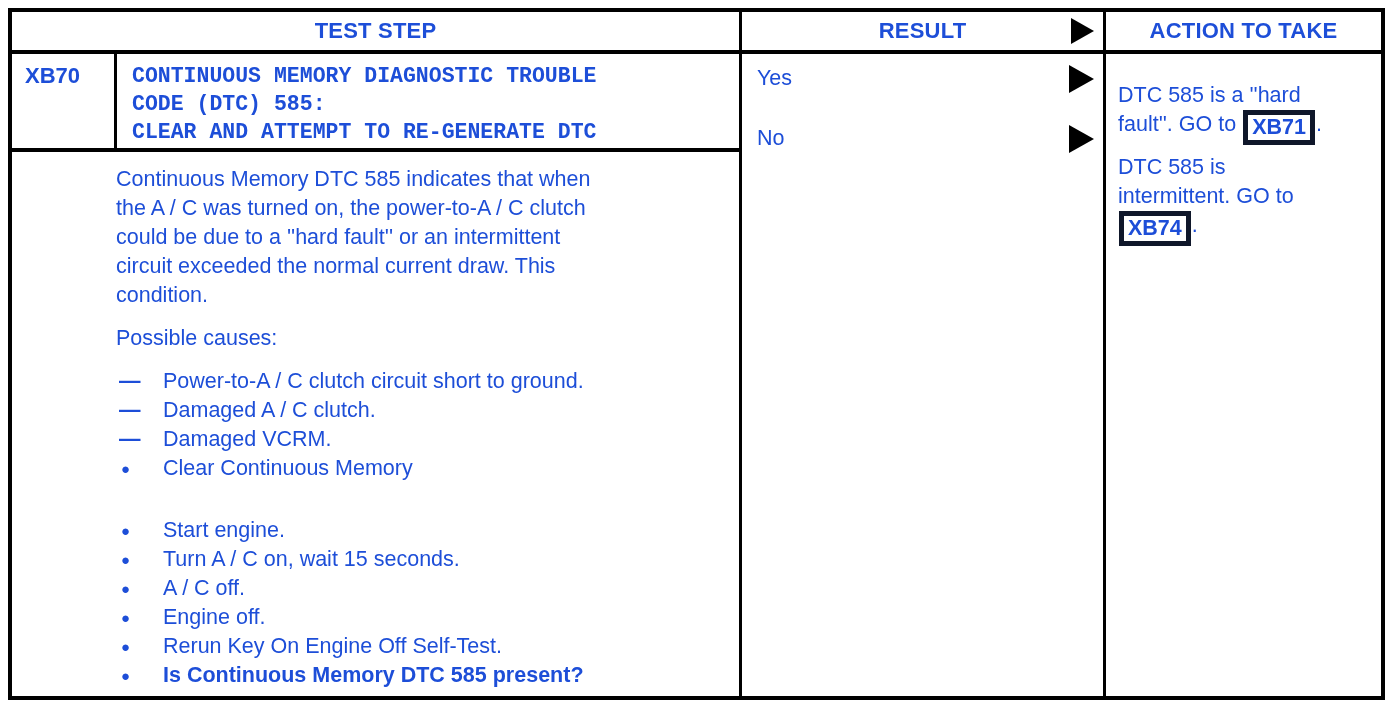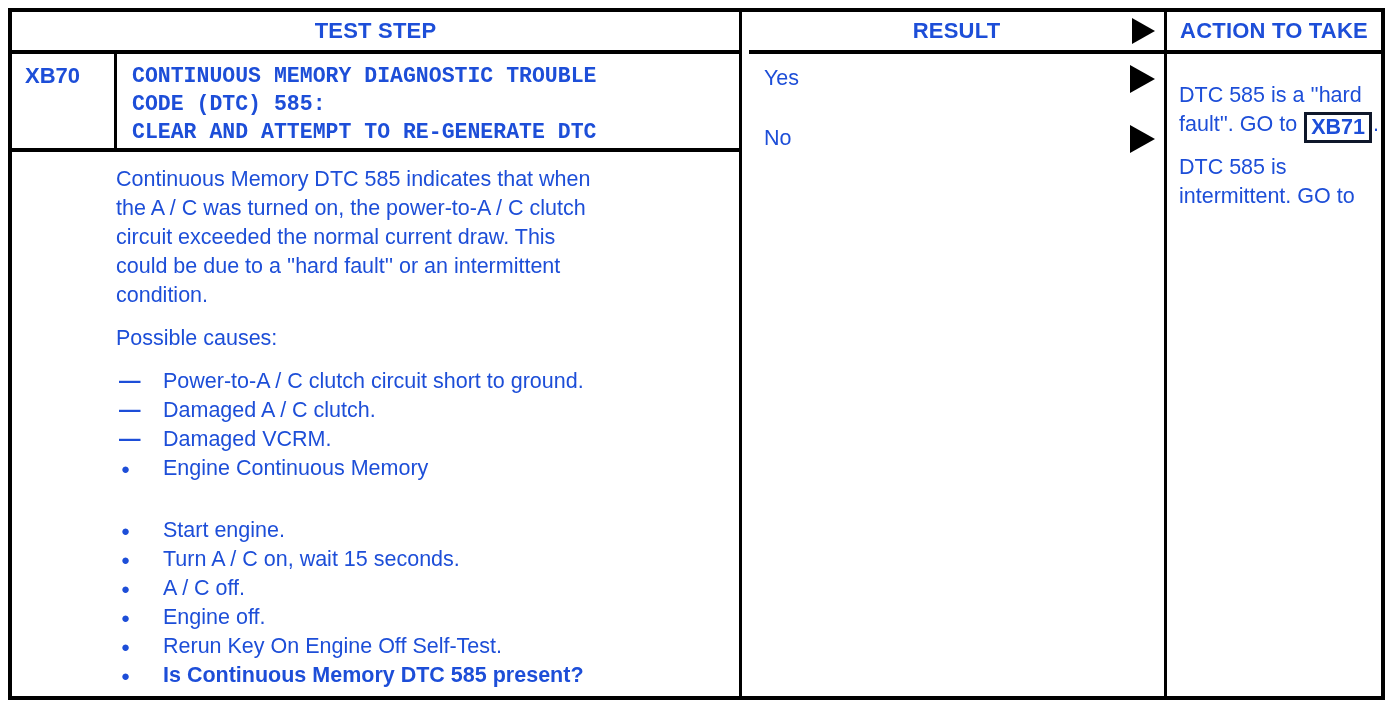--- a/index.html
+++ b/index.html
@@ -7,21 +7,21 @@
   .page {
     position:relative; width:1392px; height:708px; background:#ffffff;
     font-family:"Liberation Sans", sans-serif; color:#1d4ed8;
   }
   .ptable {
     position:absolute; left:8px; top:8px; width:1377px; height:692px;
     border:4px solid #000; display:flex; background:#fff;
   }
   .col { height:100%; display:flex; flex-direction:column; }
   .col-left  { width:730px; border-right:3px solid #000; }
-  .col-mid   { width:425px; border-right:3px solid #000;padding-left:7px; }
+  .col-mid   { width:364px; border-right:3px solid #000; }
   .col-right { flex:1;gap:17px; }
 
   .head {
     height:42px; border-bottom:4px solid #000; flex:0 0 auto;
     display:flex; align-items:center; justify-content:center;
     font-weight:bold; font-size:22px; letter-spacing:0.2px; position:relative;
   }
 
   
   .title-row { height:98px; border-bottom:4px solid #000; display:flex; flex:0 0 auto; }
@@ -60,21 +60,21 @@
     border-left:23px solid #000;
   }
 
   
   .body-right { flex:1; position:relative; font-size:21.5px; line-height:29px;border-radius:21px; }
   .action { position:absolute; left:12px; right:6px; }
   .action.a0 { top:10px; }
   .action.a1 { top:82px; }
   .aline { white-space:nowrap; }
   .ref {
-    display:inline-block; border:3px solid #0f172a; font-weight:bold;
+    display:inline-block; border:5px solid #0f172a; font-weight:bold;
     padding:0 4px; line-height:25px; vertical-align:-3px; margin:0 1px;
   }
 </style>
 </head>
 <body>
 
 <div class="page">
   <div class="ptable">
 
     <div class="col col-left">
@@ -88,43 +88,43 @@
           <div>CONTINUOUS MEMORY DIAGNOSTIC TROUBLE</div>
           <div>CODE (DTC) 585:</div>
           <div>CLEAR AND ATTEMPT TO RE-GENERATE DTC</div>
         </div>
       </div>
 
       <div class="body-left">
         <div class="para">
           <div>Continuous Memory DTC 585 indicates that when</div>
           <div>the A / C was turned on, the power-to-A / C clutch</div>
+          <div>could be due to a ''hard fault'' or an intermittent</div>
           <div>circuit exceeded the normal current draw. This</div>
-          <div>could be due to a ''hard fault'' or an intermittent</div>
           <div>condition.</div>
         </div>
 
         <div class="causes-label">Possible causes:</div>
 
         <div class="list">
           <div class="lrow">
             <span class="marker">—</span>
             <span>Power-to-A / C clutch circuit short to ground.</span>
           </div>
           <div class="lrow">
             <span class="marker">—</span>
             <span>Damaged A / C clutch.</span>
           </div>
           <div class="lrow">
             <span class="marker">—</span>
             <span>Damaged VCRM.</span>
           </div>
           <div class="lrow">
             <span class="marker bullet-marker">●</span>
-            <span>Engine Continuous Memory</span>
+            <span>Clear Continuous Memory</span>
           </div>
         </div>
 
         <div class="list bullet-group">
           <div class="lrow">
             <span class="marker bullet-marker">●</span>
             <span>Start engine.</span>
           </div>
           <div class="lrow">
             <span class="marker bullet-marker">●</span>
@@ -172,18 +172,19 @@
         <span>ACTION TO TAKE</span>
       </div>
       <div class="body-right">
         <div class="action a0">
           <div class="aline"><span>DTC 585 is a ''hard</span></div>
           <div class="aline"><span>fault''. GO to </span><span class="ref">XB71</span><span>.</span></div>
         </div>
         <div class="action a1">
           <div class="aline"><span>DTC 585 is</span></div>
           <div class="aline"><span>intermittent. GO to</span></div>
+          <div class="aline"><span class="ref">XB74</span><span>.</span></div>
         </div>
       </div>
     </div>
 
   </div>
 </div>
 
 </body></html>

